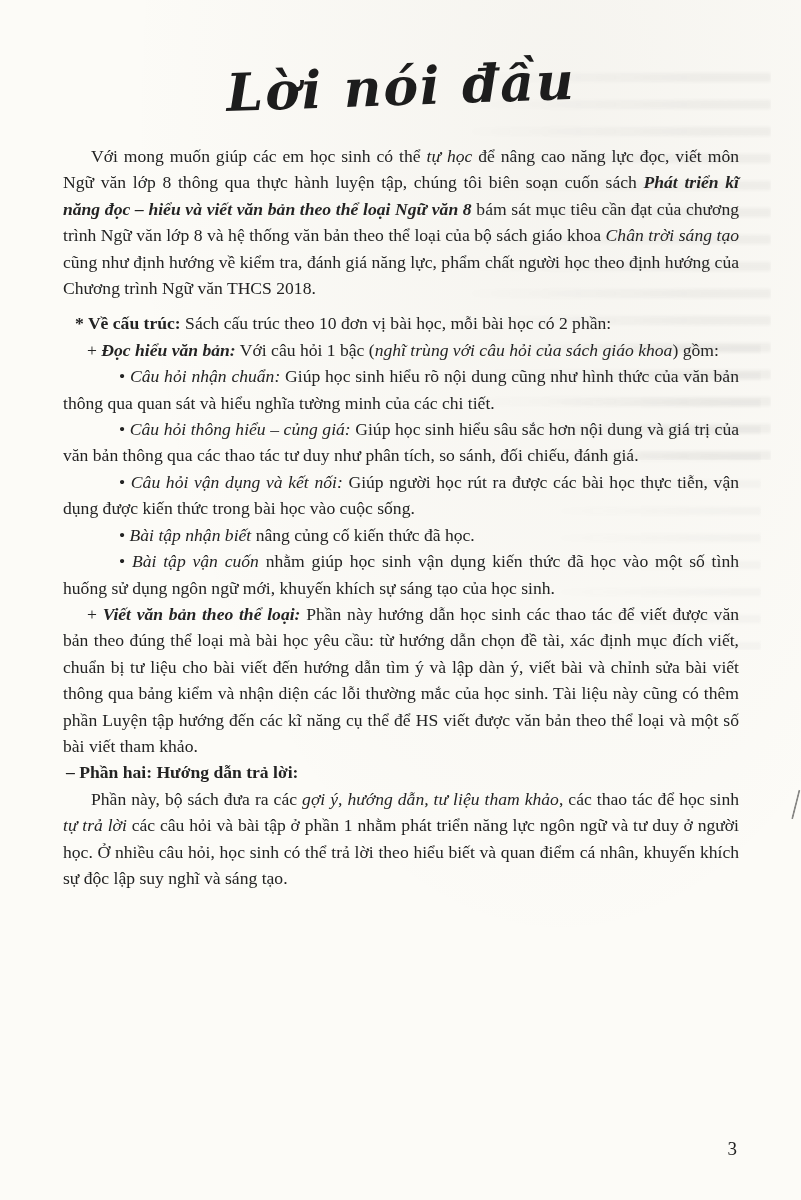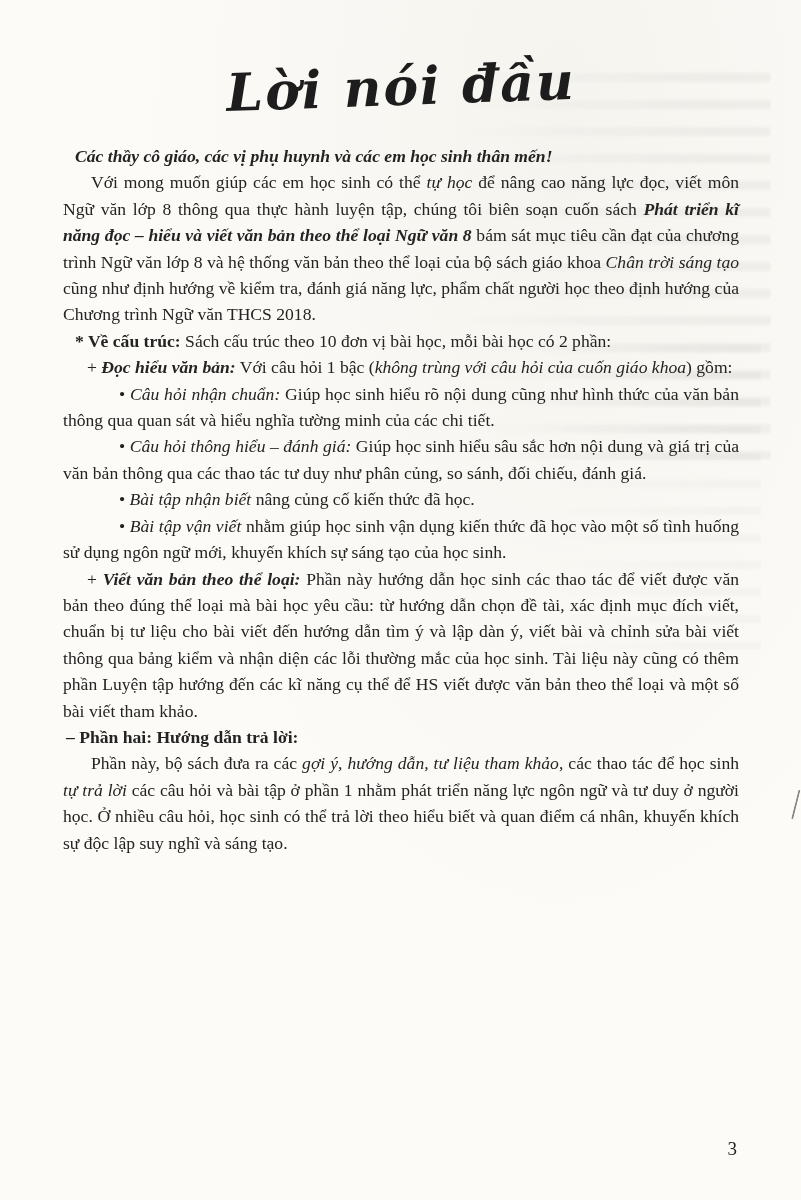--- a/index.html
+++ b/index.html
@@ -30,21 +30,21 @@
     transform:rotate(-2deg);
     color:#1d1d1d;
   }
   .content{
     font-size:17.6px;
     line-height:26.4px;
     text-align:justify;
   }
   .para{margin:0;}
   .ind{text-indent:28px;}
-  .ind-star{text-indent:12px;}
+  .ind-star{text-indent:12px;margin-top:9px;}
   .ind-dash{text-indent:3px;}
   .ind-plus{text-indent:24px;}
   .ind-bullet{text-indent:56px;}
   .salutation{text-indent:12px;}
   .b{font-weight:bold;}
   .i{font-style:italic;}
   .bi{font-weight:bold;font-style:italic;}
   .page-number{
     position:absolute;
     right:64px;bottom:40px;
@@ -89,27 +89,27 @@
 <body>
 
 <div class="page">
   <div class="ghost ghost-a"></div>
   <div class="ghost ghost-b"></div>
   <div class="artifact"></div>
 
   <h1 class="title">Lời nói đầu</h1>
 
   <div class="content">
-      <p class="para salutation"><span class="bi">Các thầy cô giáo, các vị phụ huynh và các em học sinh thân mến!</span></p>
       <p class="para ind"><span>Với mong muốn giúp các em học sinh có thể </span><span class="i">tự học</span><span> để nâng cao năng lực đọc, viết môn Ngữ văn lớp 8 thông qua thực hành luyện tập, chúng tôi biên soạn cuốn sách </span><span class="bi">Phát triển kĩ năng đọc – hiểu và viết văn bản theo thể loại Ngữ văn 8</span><span> bám sát mục tiêu cần đạt của chương trình Ngữ văn lớp 8 và hệ thống văn bản theo thể loại của bộ sách giáo khoa </span><span class="i">Chân trời sáng tạo</span><span> cũng như định hướng về kiểm tra, đánh giá năng lực, phẩm chất người học theo định hướng của Chương trình Ngữ văn THCS 2018.</span></p>
       <p class="para ind-star"><span class="b">* </span><span class="b">Về cấu trúc:</span><span> Sách cấu trúc theo 10 đơn vị bài học, mỗi bài học có 2 phần:</span></p>
-      <p class="para ind-plus"><span>+ </span><span class="bi">Đọc hiểu văn bản:</span><span> Với câu hỏi 1 bậc (</span><span class="i">không trùng với câu hỏi của cuốn giáo khoa</span><span>) gồm:</span></p>
+      <p class="para ind-plus"><span>+ </span><span class="bi">Đọc hiểu văn bản:</span><span> Với câu hỏi 1 bậc (</span><span class="i">nghĩ trùng với câu hỏi của sách giáo khoa</span><span>) gồm:</span></p>
       <p class="para ind-bullet"><span>• </span><span class="i">Câu hỏi nhận chuẩn:</span><span> Giúp học sinh hiểu rõ nội dung cũng như hình thức của văn bản thông qua quan sát và hiểu nghĩa tường minh của các chi tiết.</span></p>
-      <p class="para ind-bullet"><span>• </span><span class="i">Câu hỏi thông hiểu – đánh giá:</span><span> Giúp học sinh hiểu sâu sắc hơn nội dung và giá trị của văn bản thông qua các thao tác tư duy như phân củng, so sánh, đối chiếu, đánh giá.</span></p>
+      <p class="para ind-bullet"><span>• </span><span class="i">Câu hỏi thông hiểu – củng giá:</span><span> Giúp học sinh hiểu sâu sắc hơn nội dung và giá trị của văn bản thông qua các thao tác tư duy như phân tích, so sánh, đối chiếu, đánh giá.</span></p>
+      <p class="para ind-bullet"><span>• </span><span class="i">Câu hỏi vận dụng và kết nối:</span><span> Giúp người học rút ra được các bài học thực tiễn, vận dụng được kiến thức trong bài học vào cuộc sống.</span></p>
       <p class="para ind-bullet"><span>• </span><span class="i">Bài tập nhận biết</span><span> nâng củng cố kiến thức đã học.</span></p>
-      <p class="para ind-bullet"><span>• </span><span class="i">Bài tập vận viết</span><span> nhằm giúp học sinh vận dụng kiến thức đã học vào một số tình huống sử dụng ngôn ngữ mới, khuyến khích sự sáng tạo của học sinh.</span></p>
+      <p class="para ind-bullet"><span>• </span><span class="i">Bài tập vận cuốn</span><span> nhằm giúp học sinh vận dụng kiến thức đã học vào một số tình huống sử dụng ngôn ngữ mới, khuyến khích sự sáng tạo của học sinh.</span></p>
       <p class="para ind-plus"><span>+ </span><span class="bi">Viết văn bản theo thể loại:</span><span> Phần này hướng dẫn học sinh các thao tác để viết được văn bản theo đúng thể loại mà bài học yêu cầu: từ hướng dẫn chọn đề tài, xác định mục đích viết, chuẩn bị tư liệu cho bài viết đến hướng dẫn tìm ý và lập dàn ý, viết bài và chỉnh sửa bài viết thông qua bảng kiểm và nhận diện các lỗi thường mắc của học sinh. Tài liệu này cũng có thêm phần Luyện tập hướng đến các kĩ năng cụ thể để HS viết được văn bản theo thể loại và một số bài viết tham khảo.</span></p>
       <p class="para ind-dash"><span class="b">– Phần hai: Hướng dẫn trả lời:</span></p>
       <p class="para ind"><span>Phần này, bộ sách đưa ra các </span><span class="i">gợi ý, hướng dẫn, tư liệu tham khảo</span><span>, các thao tác để học sinh </span><span class="i">tự trả lời</span><span> các câu hỏi và bài tập ở phần 1 nhằm phát triển năng lực ngôn ngữ và tư duy ở người học. Ở nhiều câu hỏi, học sinh có thể trả lời theo hiểu biết và quan điểm cá nhân, khuyến khích sự độc lập suy nghĩ và sáng tạo.</span></p>
     </div>
 
   <div class="page-number">3</div>
 </div>
 
 </body></html>

